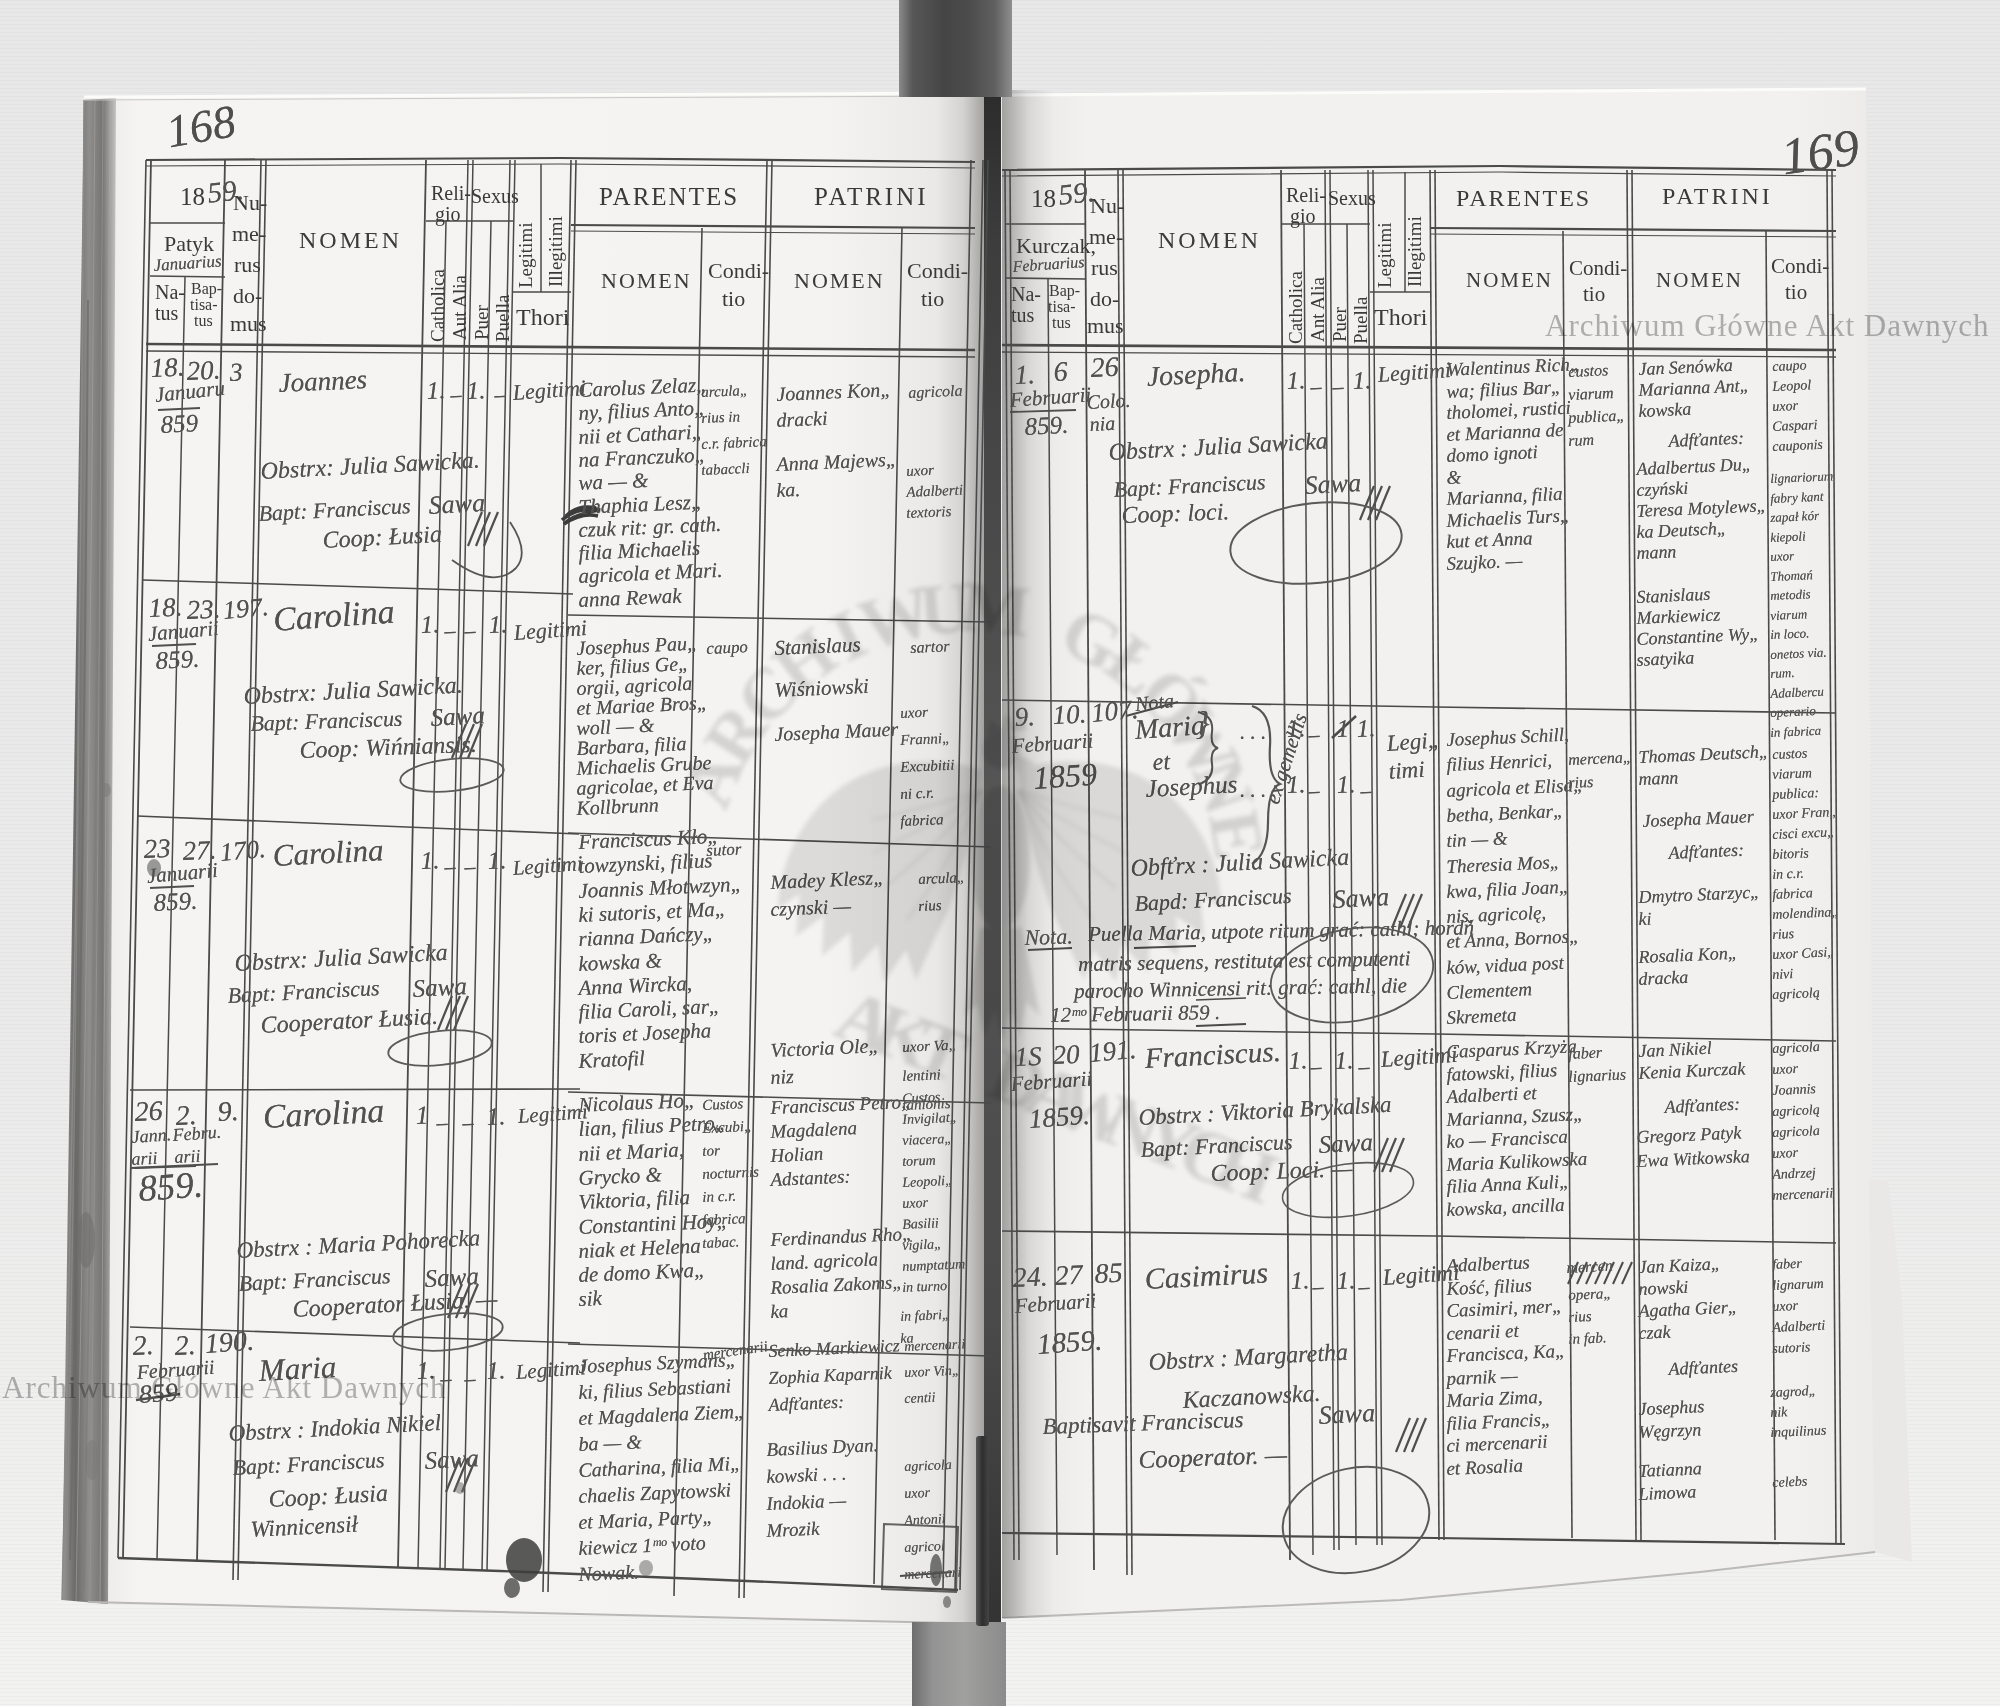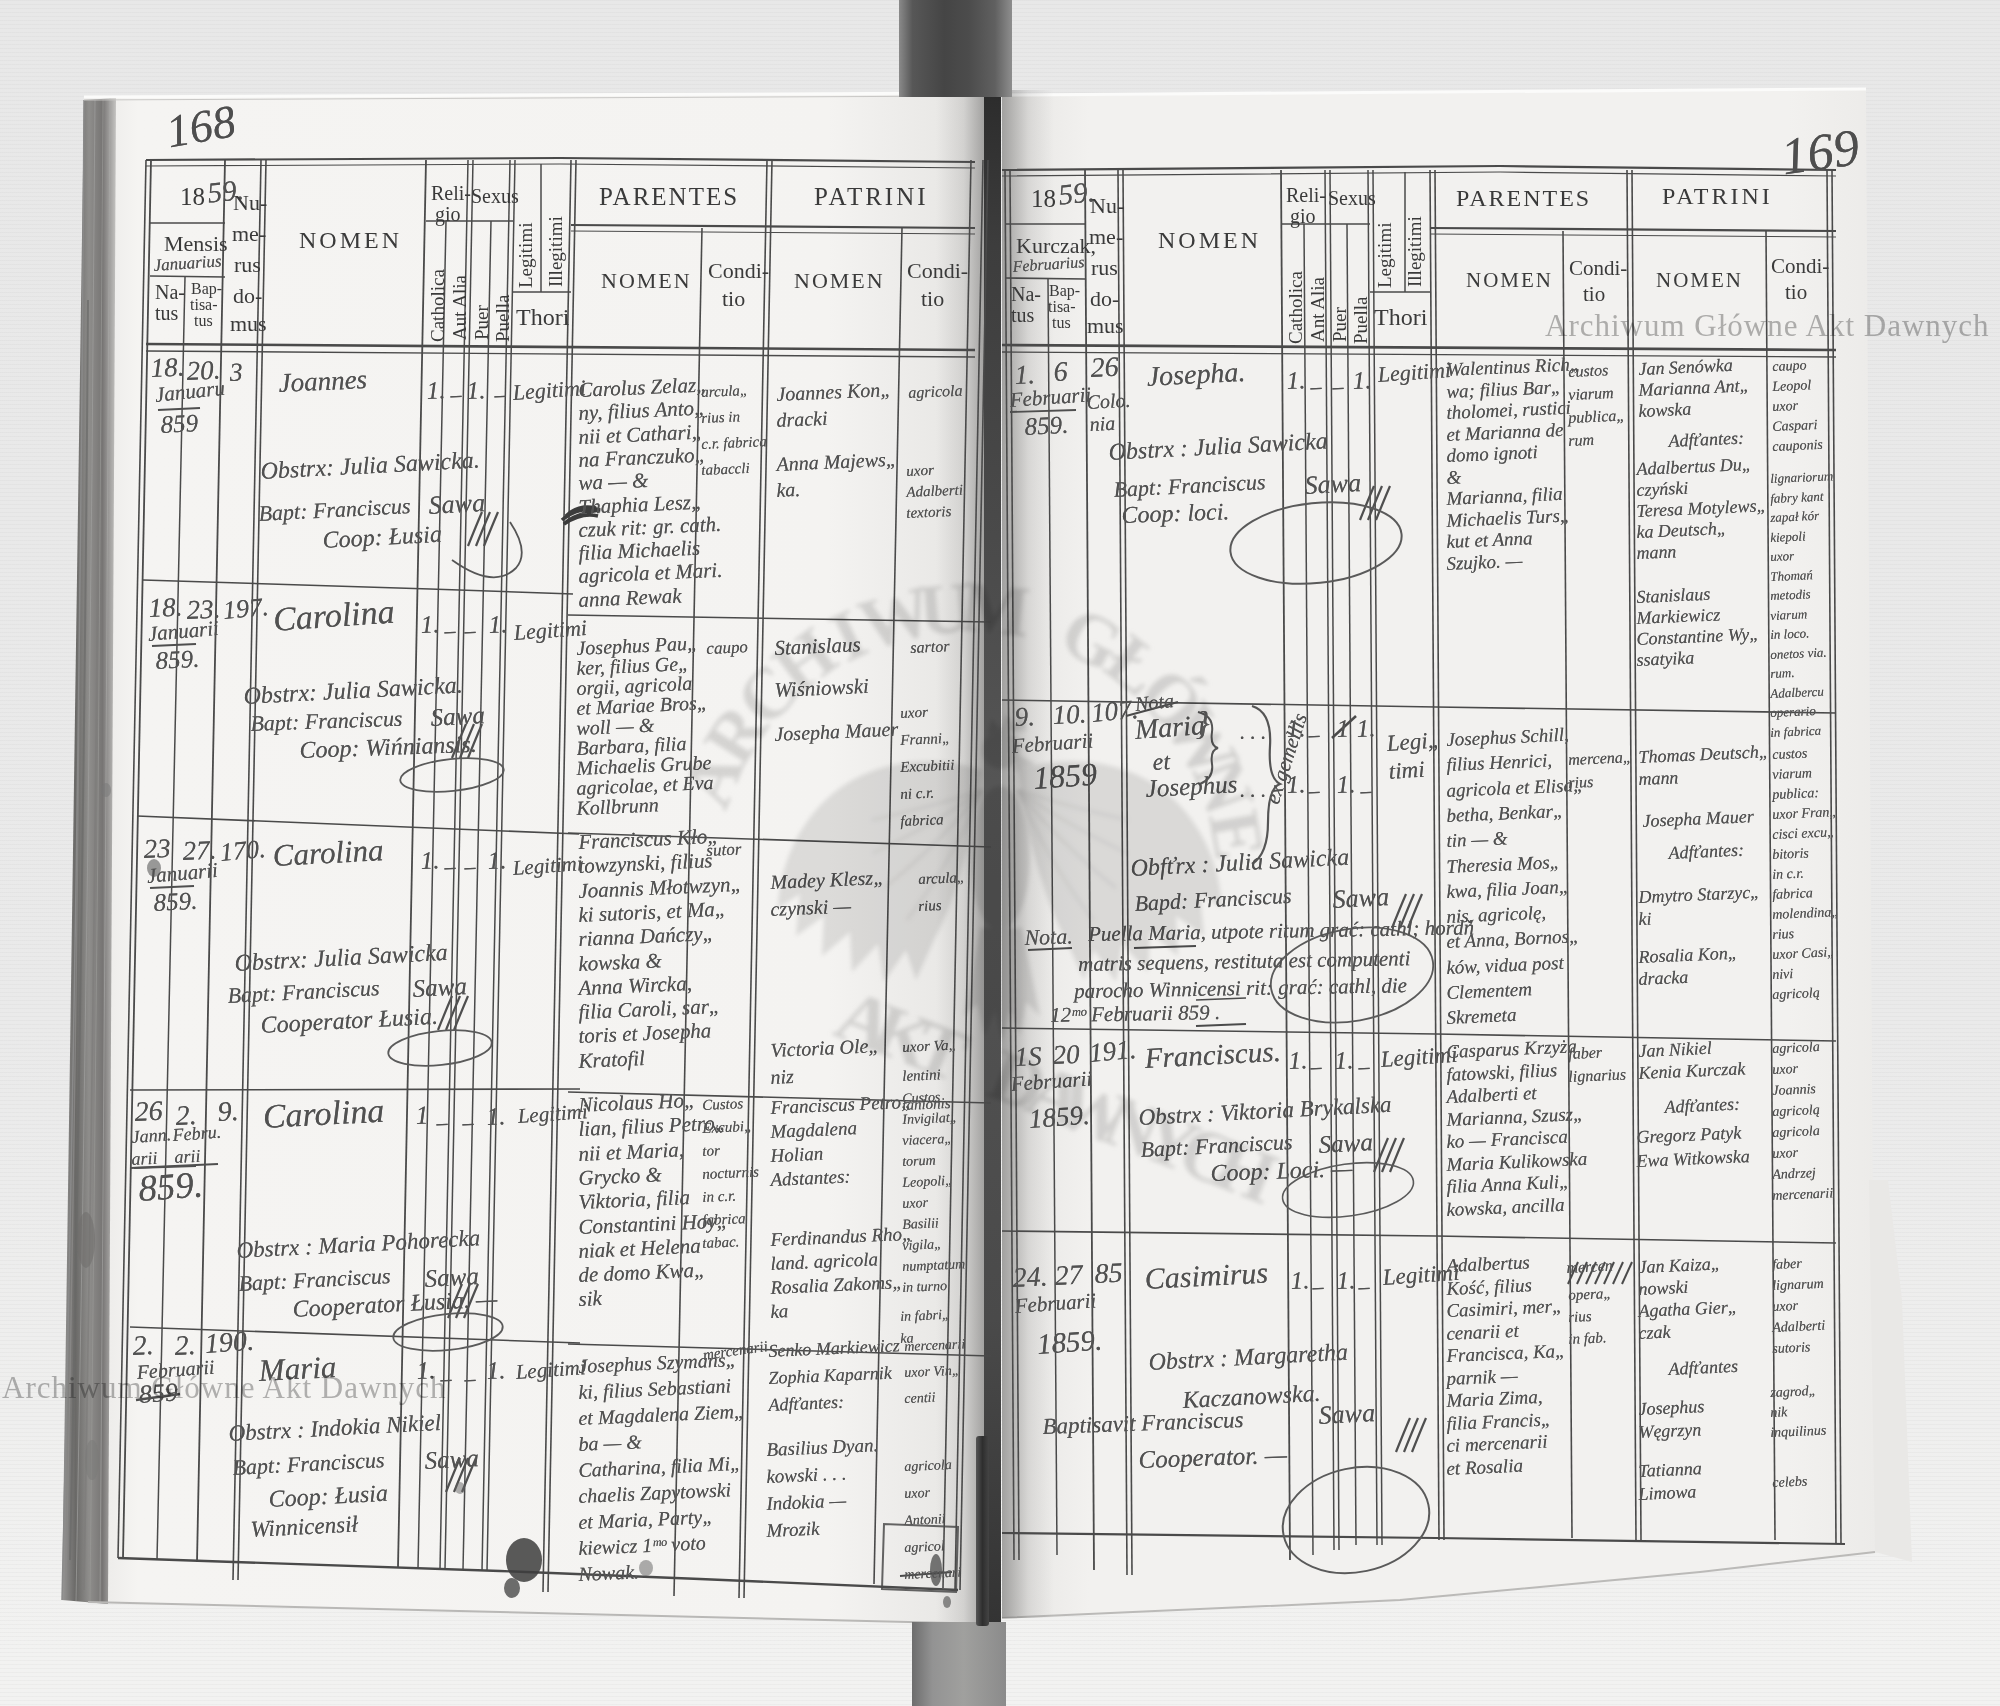--- a/index.html
+++ b/index.html
@@ -217,21 +217,21 @@
       <ellipse cx="947" cy="1602" rx="4" ry="6" fill="#4a4a4a" opacity="0.6"></ellipse>
       <ellipse cx="646" cy="1568" rx="7" ry="8" fill="#606060" opacity="0.5"></ellipse>
       <ellipse cx="460" cy="1488" rx="5" ry="6" fill="#666" opacity="0.5"></ellipse>
       <ellipse cx="154" cy="868" rx="7" ry="9" fill="#5a5a5a" opacity="0.6"></ellipse>
       <ellipse cx="106" cy="790" rx="5" ry="7" fill="#777" opacity="0.5"></ellipse>
     </svg>
 
 <div class="pr" style="left:180px;top:184px;font-size:25px;">18</div>
 <div class="hw" style="left:206px;top:179px;font-size:29px;transform:rotate(-6deg);">59.</div>
 
-<div class="pr" style="left:164px;top:233px;font-size:22px;">Mensis</div>
+<div class="pr" style="left:164px;top:233px;font-size:22px;">Patyk</div>
 <div class="hw" style="left:153px;top:257px;font-size:17px;transform:rotate(-4deg);">Januarius</div>
 
 <div class="pr" style="left:155px;top:282px;font-size:20px;">Na-</div>
 <div class="pr" style="left:155px;top:303px;font-size:20px;">tus</div>
 
 <div class="pr" style="left:191px;top:281px;font-size:16px;">Bap-</div>
 <div class="pr" style="left:190px;top:297px;font-size:16px;">tisa-</div>
 <div class="pr" style="left:194px;top:313px;font-size:16px;">tus</div>
 
 <div class="pr" style="left:233px;top:192px;font-size:22px;">Nu-</div>

